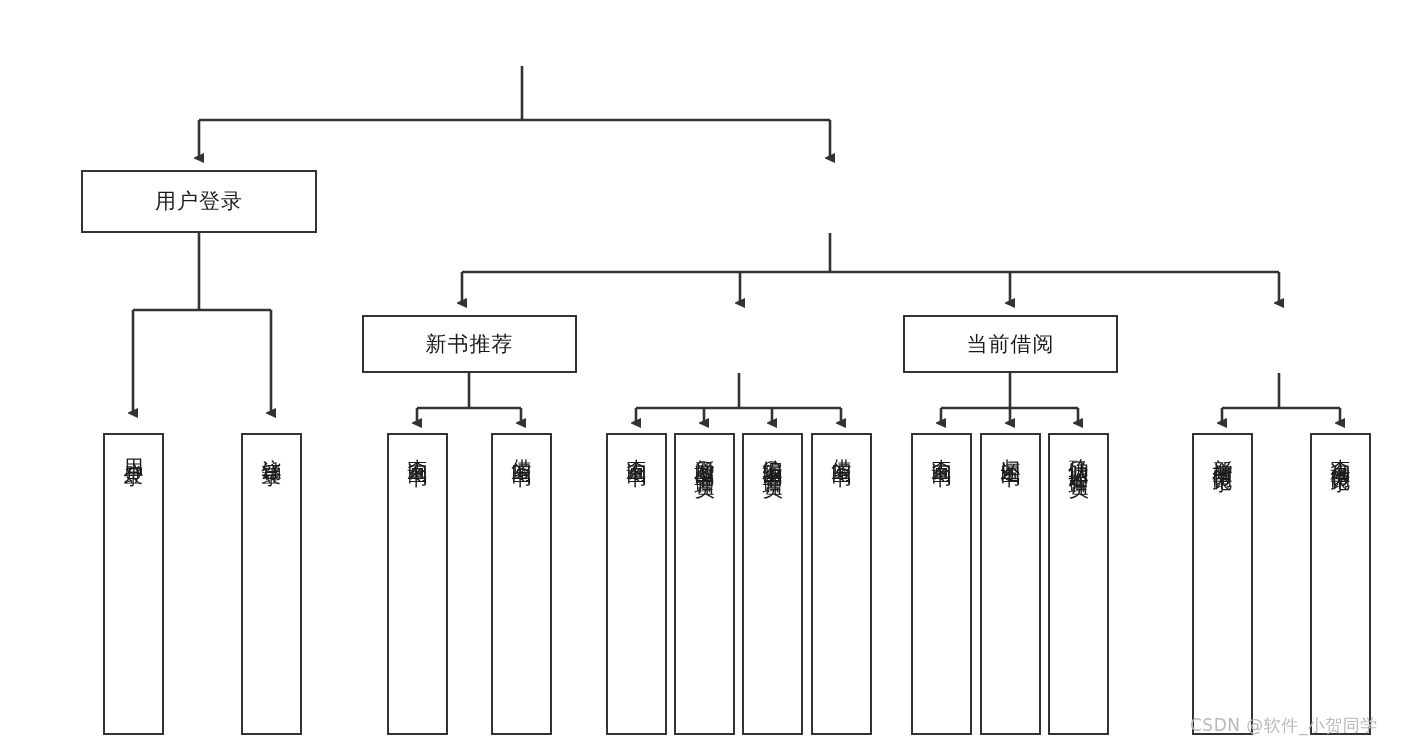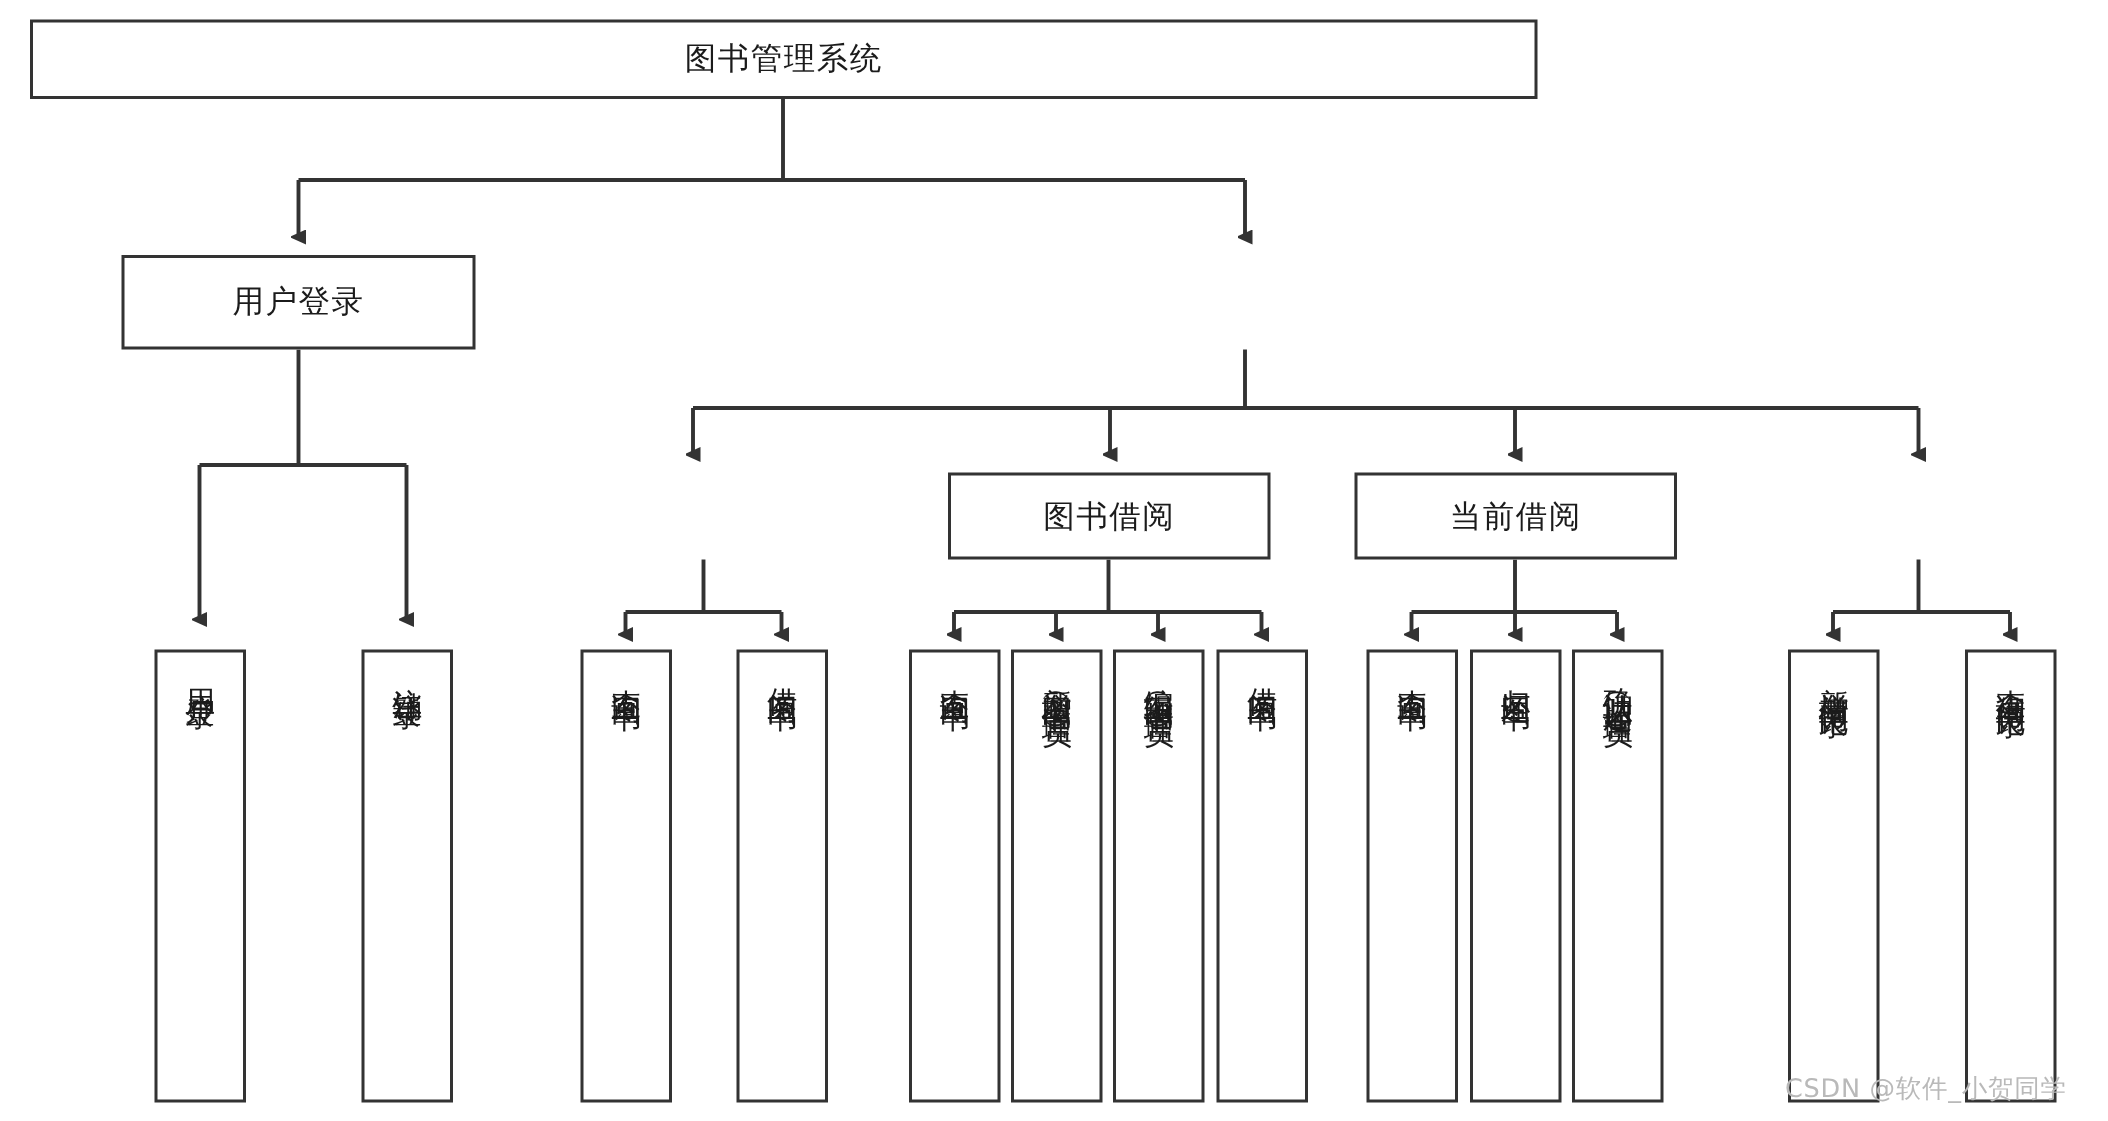--- a/index.html
+++ b/index.html
@@ -117,30 +117,27 @@
       <path d="M1010,408 L1010,423" marker-end="url(#arrow)"></path>
       <path d="M1078,408 L1078,423" marker-end="url(#arrow)"></path>
 
       <path d="M1279,373 L1279,408"></path>
       <path d="M1222,408 L1340,408"></path>
       <path d="M1222,408 L1222,423" marker-end="url(#arrow)"></path>
       <path d="M1340,408 L1340,423" marker-end="url(#arrow)"></path>
     </g>
   </svg>
 
-  <div class="node root" style="left:20px; top:13px; width:1005px; height:53px;">
-    <span class="label">图书管理系统</span>
-  </div>
 
   <div class="node" style="left:81px; top:170px; width:236px; height:63px;">
     <span class="label">用户登录</span>
   </div>
 
-  <div class="node" style="left:632px; top:315px; width:215px; height:58px;">
-    <span class="label">图书借阅</span>
+  <div class="node" style="left:362px; top:315px; width:215px; height:58px;">
+    <span class="label">新书推荐</span>
   </div>
   <div class="node" style="left:903px; top:315px; width:215px; height:58px;">
     <span class="label">当前借阅</span>
   </div>
 
   <div class="node leaf" style="left:103px; top:433px; width:61px; height:302px;">
     <span class="label">用户登录</span>
   </div>
   <div class="node leaf" style="left:241px; top:433px; width:61px; height:302px;">
     <span class="label">注销登录</span>

